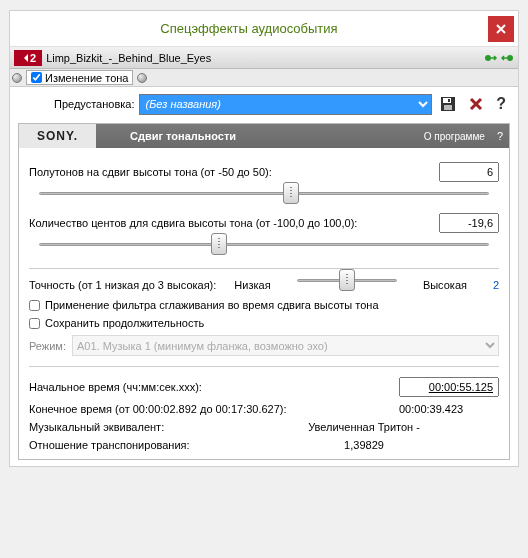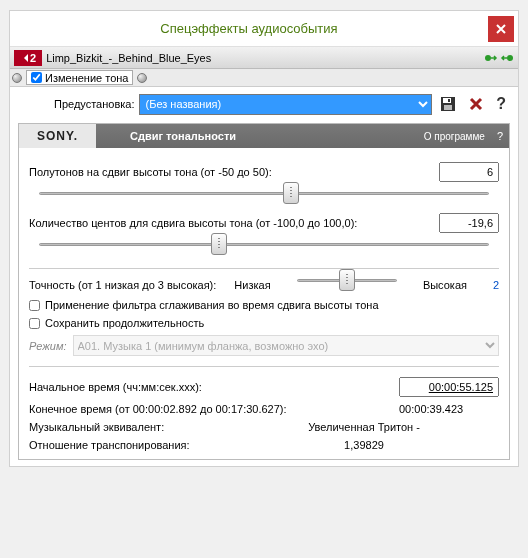--- a/index.html
+++ b/index.html
@@ -80,20 +80,21 @@
 }
 .preset-row select {
   flex: 1;
   height: 21px;
   font-size: 11px;
   padding: 0 2px;
 }
 .preset-row select.hl {
   background: #3399ff;
   color: #fff;
+  font-style: italic;
 }
 .icon-btn {
   width: 24px; height: 22px;
   display: flex; align-items: center; justify-content: center;
   cursor: pointer;
 }
 .icon-btn svg { width: 16px; height: 16px; }
 .help-q { font-size: 16px; font-weight: bold; color: #333; cursor: pointer; padding: 0 4px; }
 .plugin-panel {
   border: 1px solid #bbb;
@@ -163,21 +164,21 @@
 .accuracy-row {
   display: flex; align-items: flex-start;
   margin: 8px 0;
   gap: 18px;
 }
 .accuracy-row .slider-container { flex: 1; position: relative; margin: 0 8px; }
 .accuracy-row .val { color: #0050c8; width: 14px; text-align: right; }
 .hr { border: none; border-top: 1px solid #ccc; margin: 10px 0; }
 .check-row { display: flex; align-items: center; gap: 5px; margin: 6px 0; }
 .mode-row { display: flex; align-items: center; gap: 6px; margin: 6px 0; }
-.mode-row .ml { color: #888; font-style: italic; }
+.mode-row .ml { color: #888; }
 .mode-row select {
   flex: 1; height: 21px;
   font-size: 11px; color: #888;
   background: #f3f3f3;
 }
 .time-grid {
   margin-top: 6px;
   display: grid;
   grid-template-columns: 1fr auto;
   row-gap: 6px;

